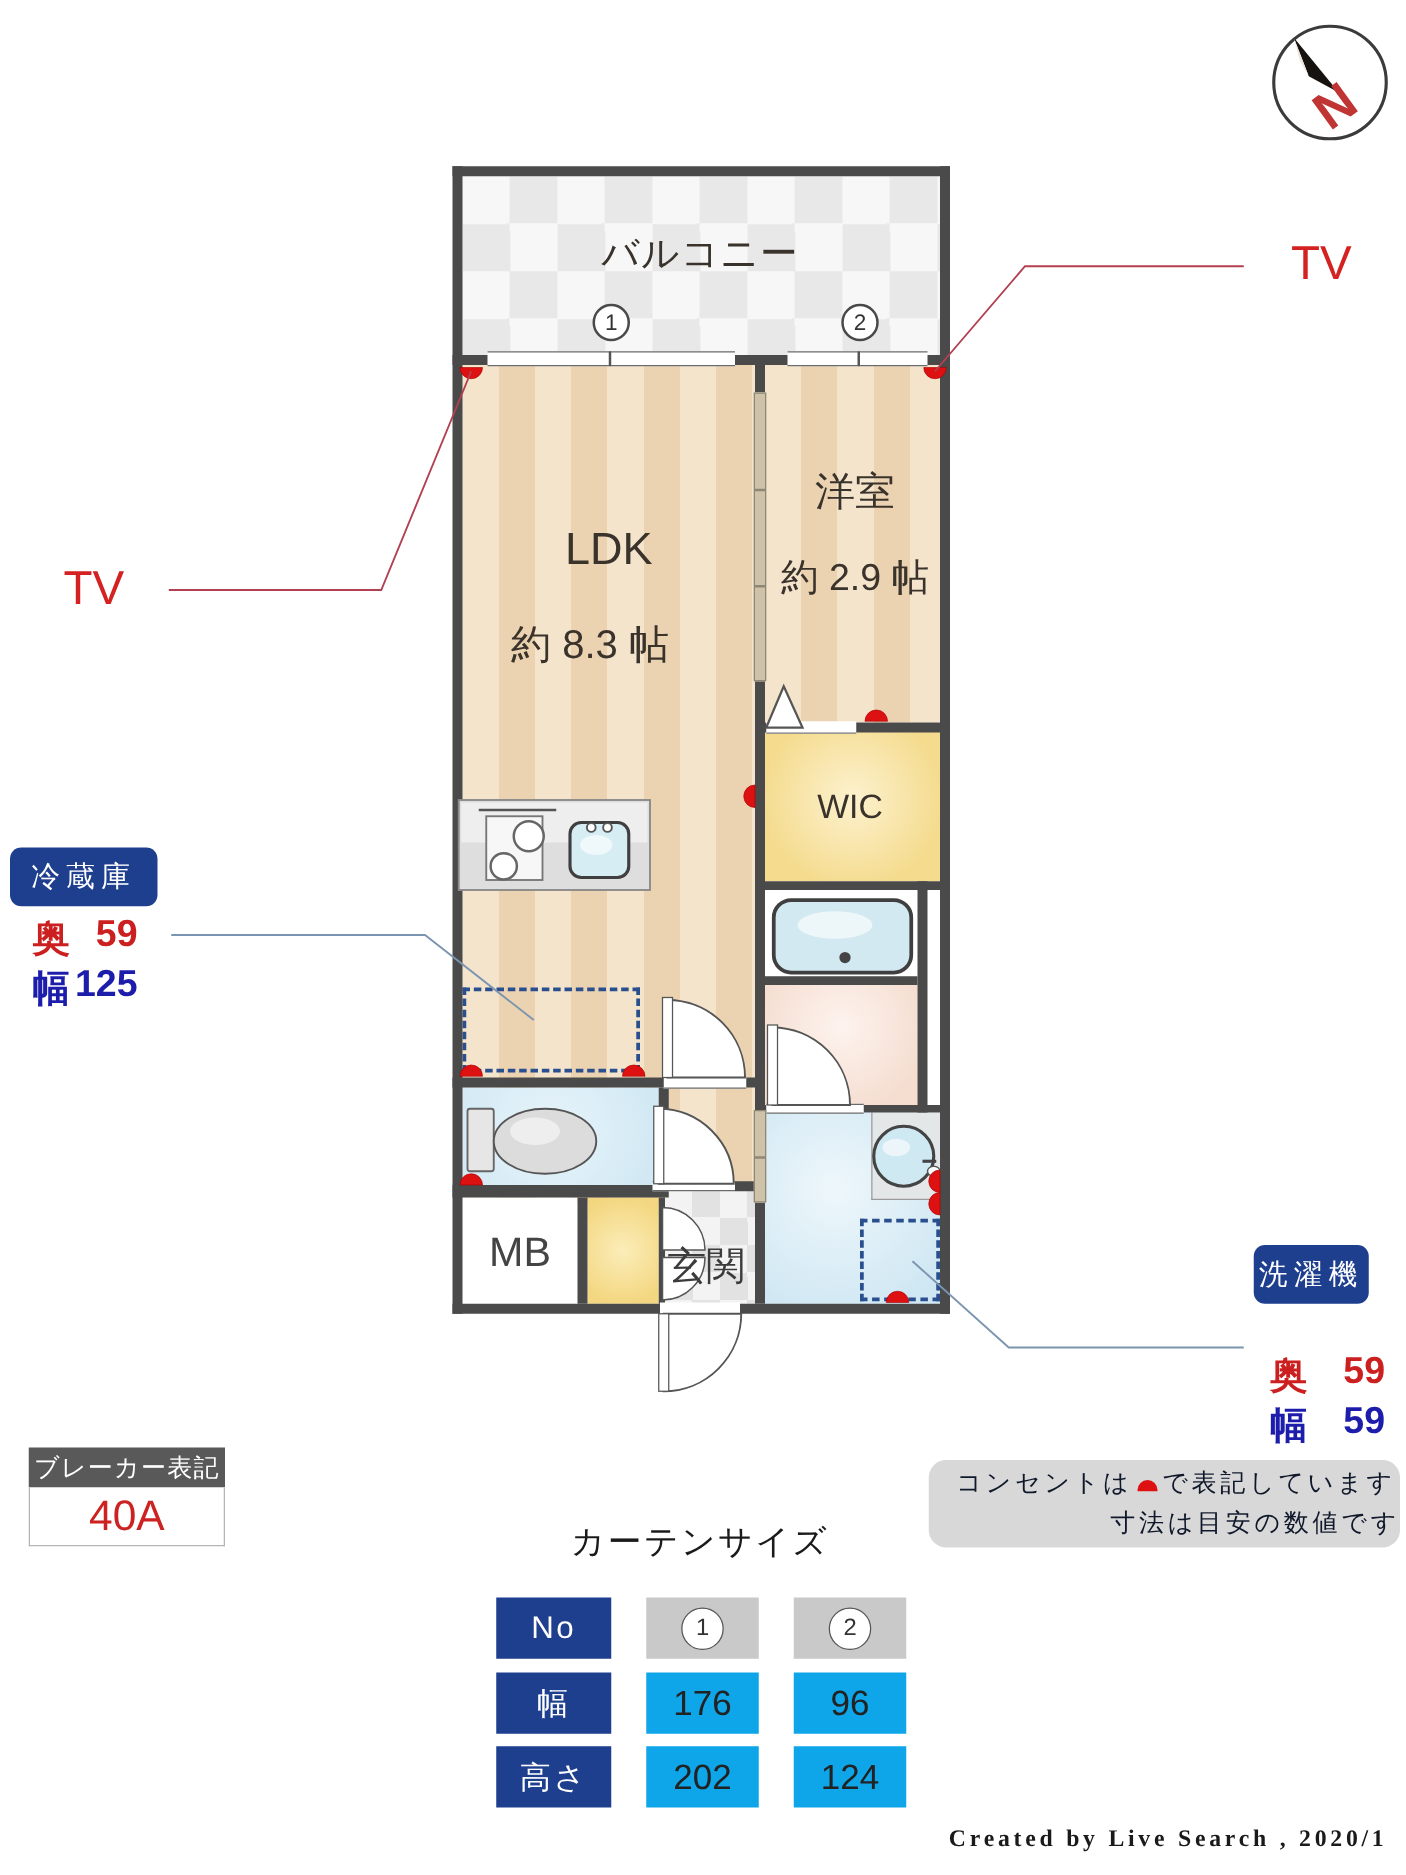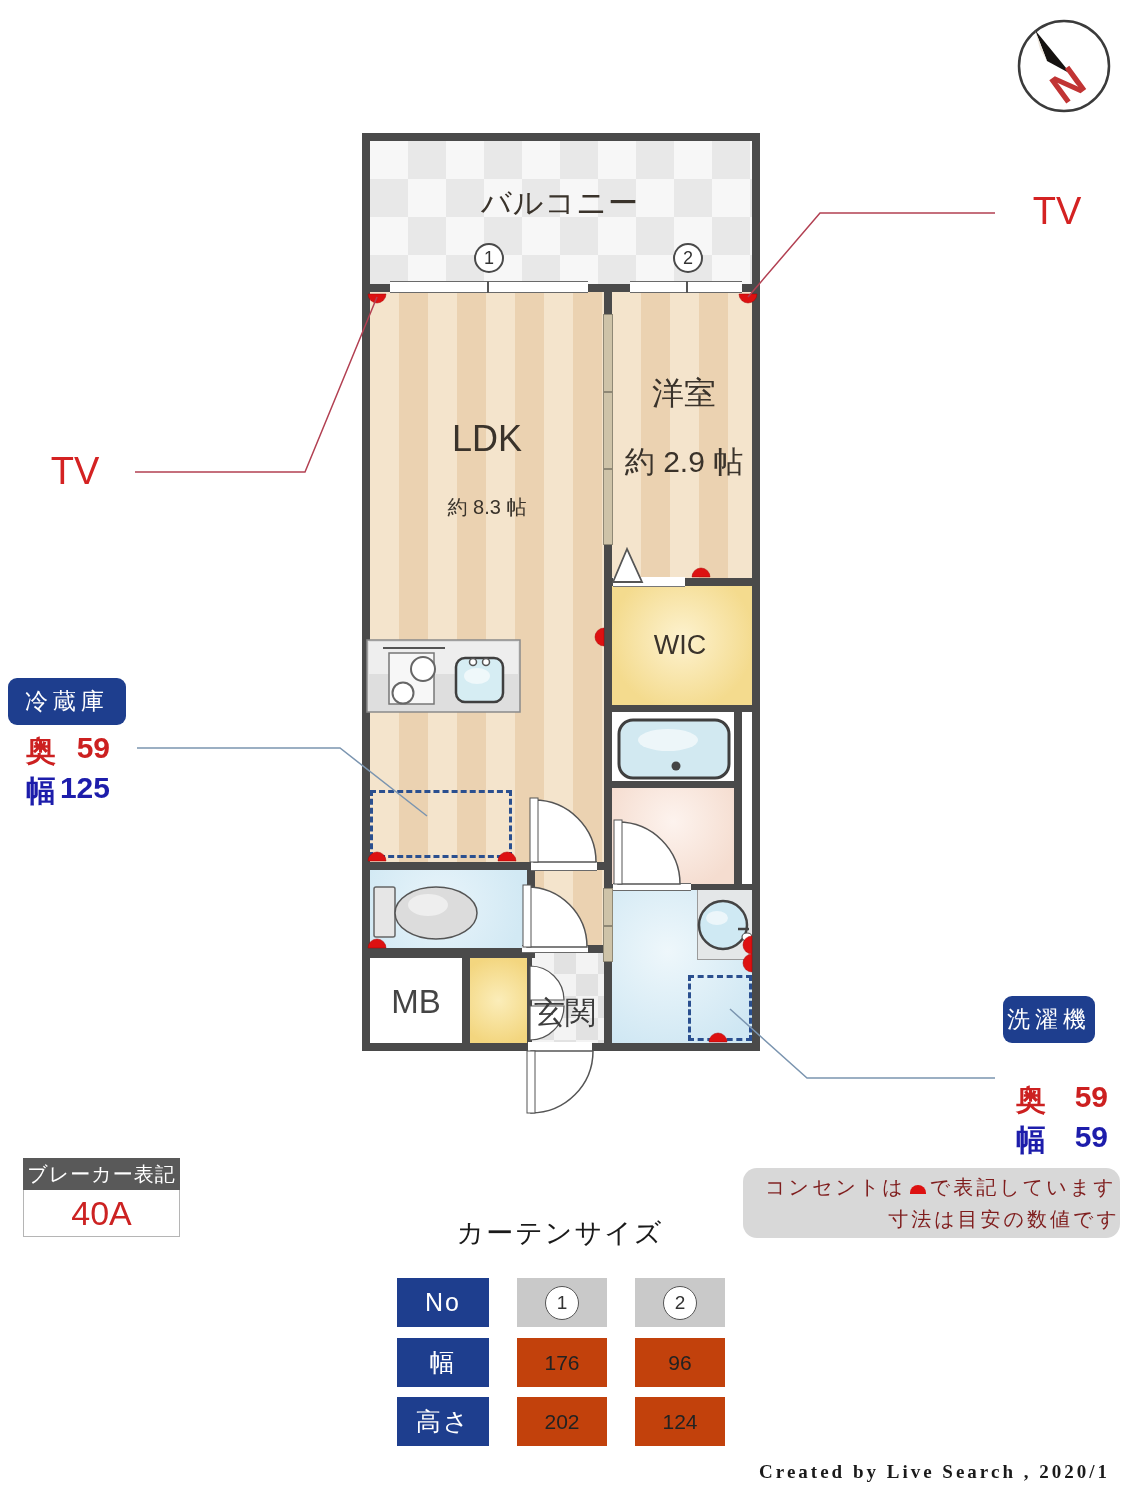--- a/index.html
+++ b/index.html
@@ -18,21 +18,21 @@
   .checker-genkan{background:repeating-conic-gradient(#e2e2e2 0% 25%,#f3f3f3 0% 50%);background-size:44px 44px;}
   .stripes{background:repeating-linear-gradient(90deg,#f4e4cc 0 29px,#ebd2b1 29px 58px);}
   .navy-tag{position:absolute;background:#1e3e8e;color:#fff;border-radius:9px;display:flex;align-items:center;justify-content:center;
             font-size:23px;letter-spacing:5px;z-index:6;}
   .dim-row{position:absolute;display:flex;justify-content:space-between;z-index:6;font-size:30px;font-weight:bold;}
   .circled{position:absolute;border:2px solid #4a4a4a;border-radius:50%;background:#fff;display:flex;align-items:center;justify-content:center;
            font-size:18px;color:#333;z-index:6;}
   .tbl-cell{position:absolute;display:flex;align-items:center;justify-content:center;z-index:6;box-sizing:border-box;}
   .tbl-head{background:#1e3e8e;color:#ffffff;font-size:25px;letter-spacing:2px;}
   .tbl-gray{background:#c9c9c9;}
-  .tbl-val{background:#c2410c;color:#222;font-size:21px;align-items:center;}
+  .tbl-val{background:#0ea5e9;color:#222;font-size:28px;align-items:center;}
   .cell-circle{width:32px;height:32px;border:1.5px solid #555;border-radius:50%;background:#fff;display:flex;align-items:center;justify-content:center;font-size:19px;color:#333;}
   .dome{display:inline-block;width:16px;height:9px;background:#dd1111;border-radius:8px 8px 0 0;margin:0 4px;}
   #overlay{position:absolute;left:0;top:0;z-index:5;pointer-events:none;}
 </style>
 </head>
 <body>
 
 <div id="stage">
 
   <div class="room checker-balcony" style="left:370px;top:141px;width:382px;height:143px;"></div>
@@ -185,21 +185,21 @@
   </svg>
 
   <div class="lbl" style="left:460px;top:183px;width:200px;font-size:30px;letter-spacing:1px;">バルコニー</div>
   <div class="circled" style="left:474px;top:243px;width:26px;height:26px;">
       <span>1</span>
     </div>
   <div class="circled" style="left:673px;top:243px;width:26px;height:26px;">
       <span>2</span>
     </div>
   <div class="lbl" style="left:412px;top:418px;width:150px;font-size:36px;">LDK</div>
-  <div class="lbl" style="left:387px;top:494px;width:200px;font-size:20px;">約 8.3 帖</div>
+  <div class="lbl" style="left:372px;top:494px;width:200px;font-size:32px;">約 8.3 帖</div>
   <div class="lbl" style="left:624px;top:372px;width:120px;font-size:32px;">洋室</div>
   <div class="lbl" style="left:604px;top:442px;width:160px;font-size:30px;">約 2.9 帖</div>
   <div class="lbl" style="left:620px;top:630px;width:120px;font-size:27px;">WIC</div>
   <div class="lbl" style="left:366px;top:983px;width:100px;font-size:33px;color:#444;">MB</div>
   <div class="lbl" style="left:505px;top:992px;width:120px;font-size:31px;color:#3c3c3c;">玄関</div>
 
   <div class="lbl" style="left:40px;top:450px;width:70px;font-size:38px;color:#d42222;">TV</div>
   <div class="lbl" style="left:1022px;top:190px;width:70px;font-size:38px;color:#d42222;">TV</div>
 
   <div class="navy-tag" style="left:8px;top:678px;width:118px;height:47px;">
@@ -229,21 +229,21 @@
   <div class="abs" style="left:23px;top:1158px;width:157px;z-index:6;">
     <div style="background:#595959;color:#fff;height:32px;display:flex;align-items:center;justify-content:center;font-size:20px;letter-spacing:1px;">
       <span>ブレーカー表記</span>
     </div>
     <div style="background:#fff;border:1.5px solid #b5b5b5;border-top:none;height:47px;display:flex;align-items:center;justify-content:center;font-size:34px;color:#cc2222;box-sizing:border-box;">
       <span>40A</span>
     </div>
   </div>
 
   <div class="abs" style="left:743px;top:1168px;width:377px;height:70px;background:#d8d8d8;border-radius:14px;z-index:6;
-       display:flex;flex-direction:column;justify-content:center;padding-left:22px;box-sizing:border-box;font-size:20px;letter-spacing:3px;color:#7f1d1d;">
+       display:flex;flex-direction:column;justify-content:center;padding-left:22px;box-sizing:border-box;font-size:20px;letter-spacing:3px;color:#0f172a;">
     <div style="line-height:32px;">
       <span>コンセントは</span><span class="dome"></span><span>で表記しています</span>
     </div>
     <div style="line-height:32px;text-align:right;">寸法は目安の数値です</div>
   </div>
 
   <div class="lbl" style="left:450px;top:1215px;width:220px;font-size:27px;letter-spacing:2px;color:#1a1a1a;">カーテンサイズ</div>
 
   <div class="tbl-cell tbl-head" style="left:397px;top:1278px;width:92px;height:49px;">
       <span>No</span>

